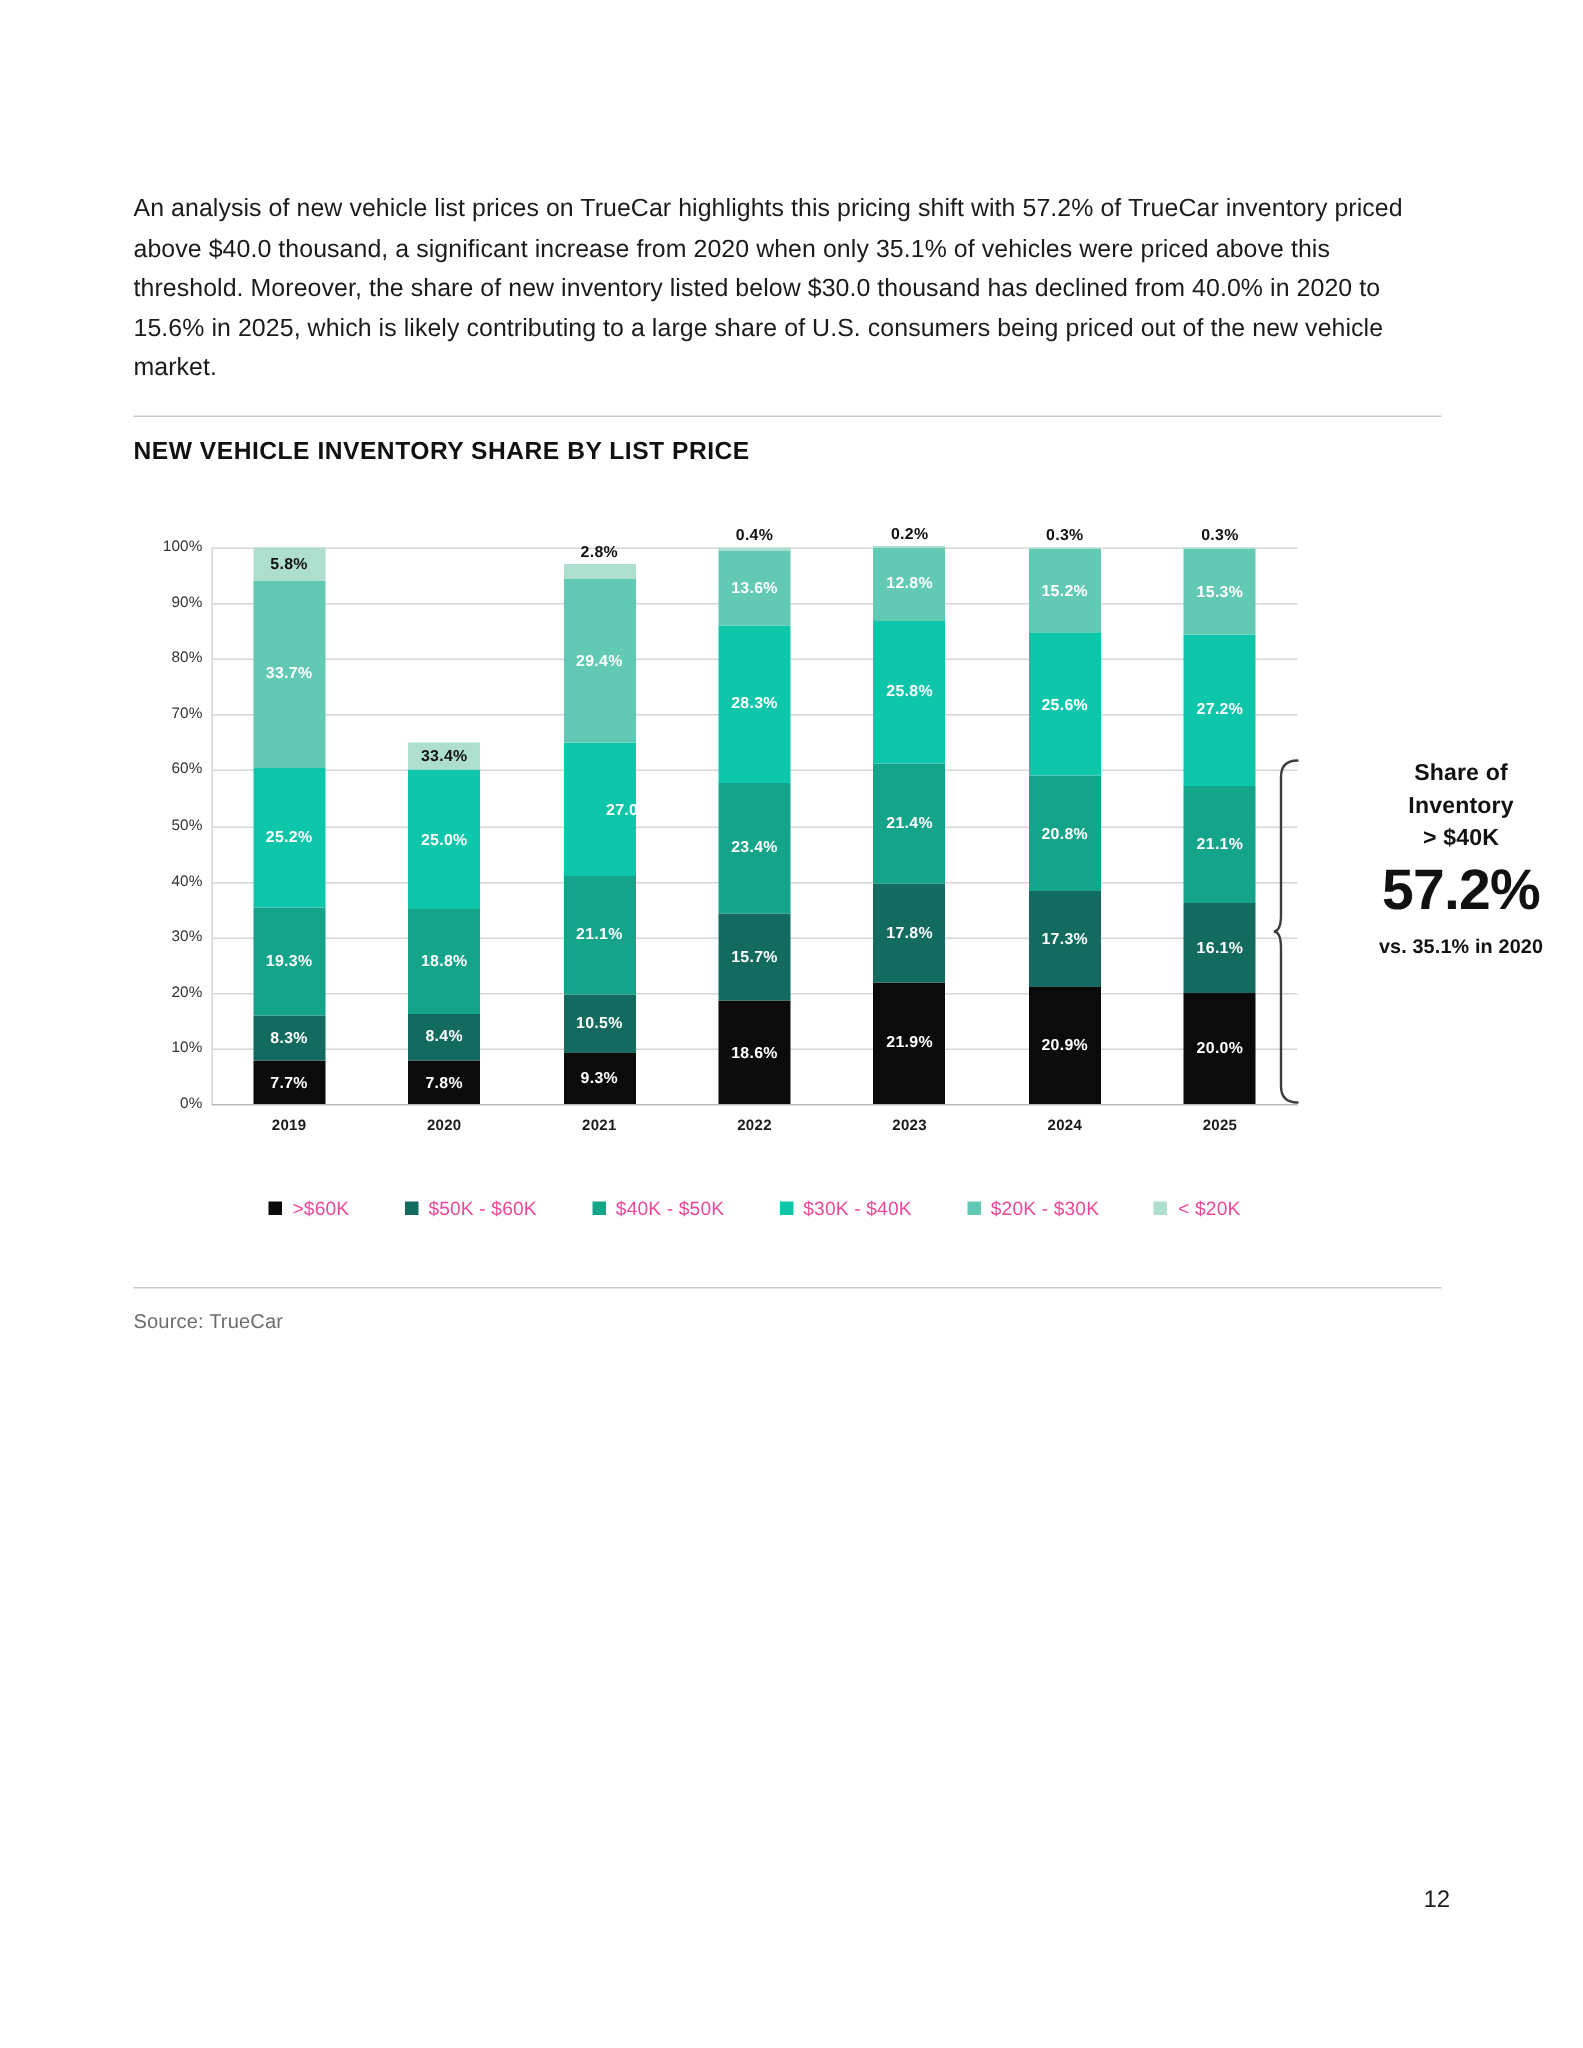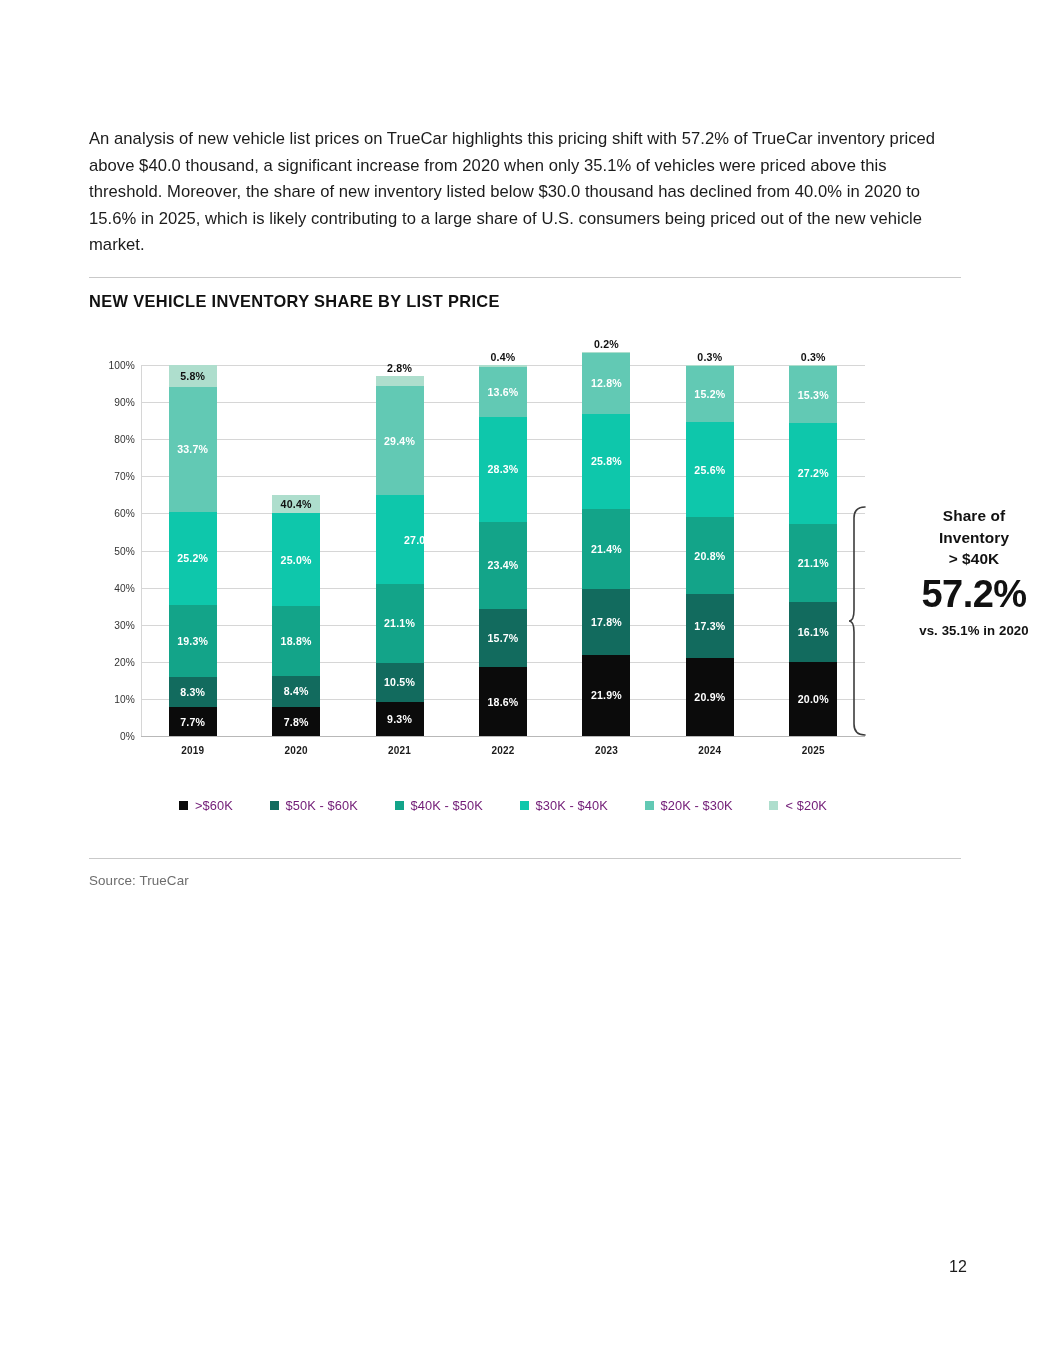--- a/index.html
+++ b/index.html
@@ -201,21 +201,21 @@
     white-space: nowrap;
   }
   .legend-swatch {
     width: 9px;
     height: 9px;
     flex: 0 0 9px;
     display: block;
   }
   .legend-text {
     font-size: 12.8px;
-    color: #701a75;
+    color: #ec4899;
     letter-spacing: 0.1px;
   }
 
   
   .callout {
     position: absolute;
     left: 800px;
     top: 165px;
     width: 170px;
     text-align: center;
@@ -319,21 +319,21 @@
             <div class="seg" style="height: 31.164px; background: rgb(18, 107, 94);">
               <span class="seg-label">8.4%</span>
             </div>
             <div class="seg" style="height: 69.748px; background: rgb(19, 164, 137);">
               <span class="seg-label">18.8%</span>
             </div>
             <div class="seg" style="height: 92.75px; background: rgb(14, 199, 171);">
               <span class="seg-label">25.0%</span>
             </div>
             <div class="seg" style="height: 18.55px; background: rgb(174, 222, 205);">
-              <span class="seg-label dark">40.4%</span>
+              <span class="seg-label dark">33.4%</span>
             </div>
           </div>
         </div>
         <div class="x-label" style="left: 103.429px; width: 103.429px;">2020</div>
         <div class="bar-group" style="left: 206.857px; width: 103.429px;">
           <div class="bar">
             <div class="seg" style="height: 34.503px; background: rgb(11, 11, 11);">
               <span class="seg-label">9.3%</span>
             </div>
             <div class="seg" style="height: 38.955px; background: rgb(18, 107, 94);">
@@ -384,21 +384,21 @@
             </div>
             <div class="seg" style="height: 66.038px; background: rgb(18, 107, 94);">
               <span class="seg-label">17.8%</span>
             </div>
             <div class="seg" style="height: 79.394px; background: rgb(19, 164, 137);">
               <span class="seg-label">21.4%</span>
             </div>
             <div class="seg" style="height: 95.718px; background: rgb(14, 199, 171);">
               <span class="seg-label">25.8%</span>
             </div>
-            <div class="seg" style="height: 61px; background: rgb(98, 201, 180);">
+            <div class="seg" style="height: 49px; background: rgb(98, 201, 180);">
               <span class="seg-label">12.8%</span>
             </div>
             <div class="seg" style="height: 0.742px; background: rgb(174, 222, 205);">
               <span class="seg-label outside">0.2%</span>
             </div>
           </div>
         </div>
         <div class="x-label" style="left: 413.714px; width: 103.429px;">2023</div>
         <div class="bar-group" style="left: 517.143px; width: 103.429px;">
           <div class="bar">

